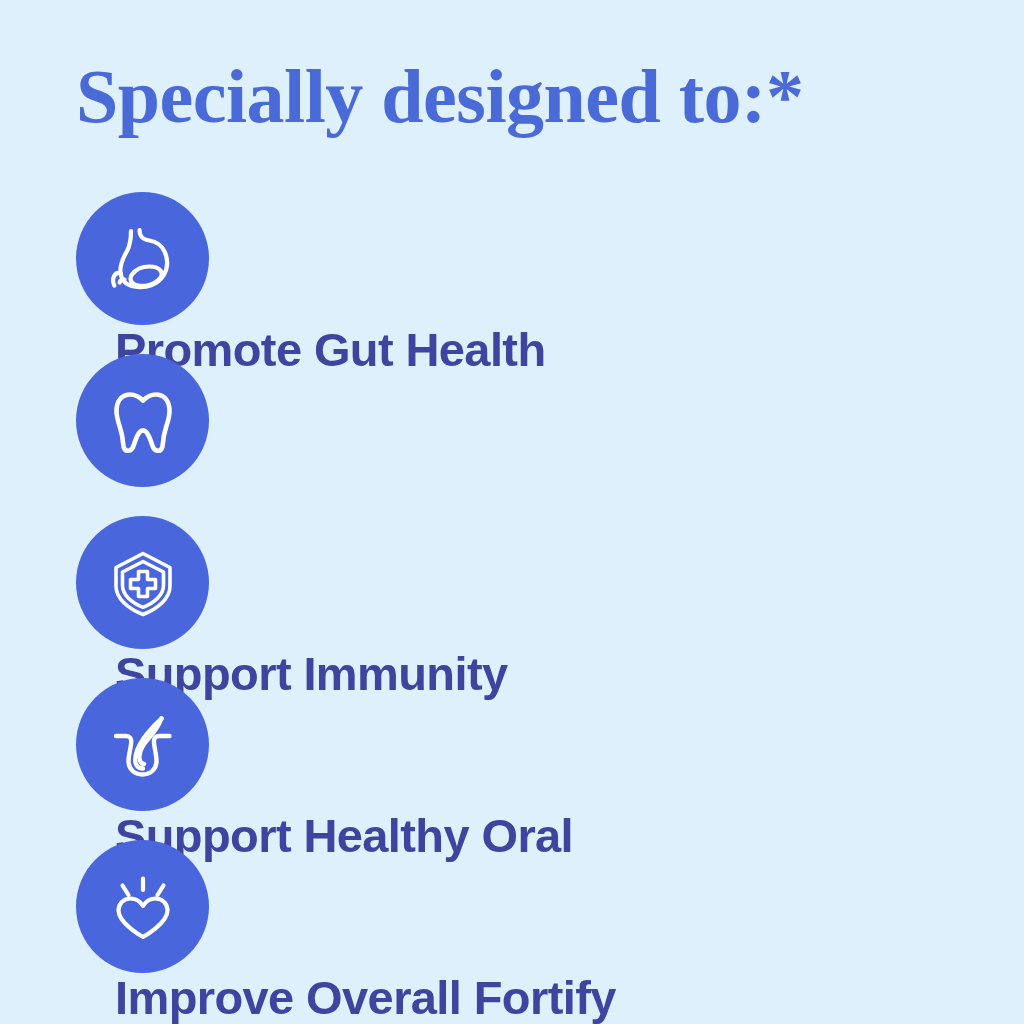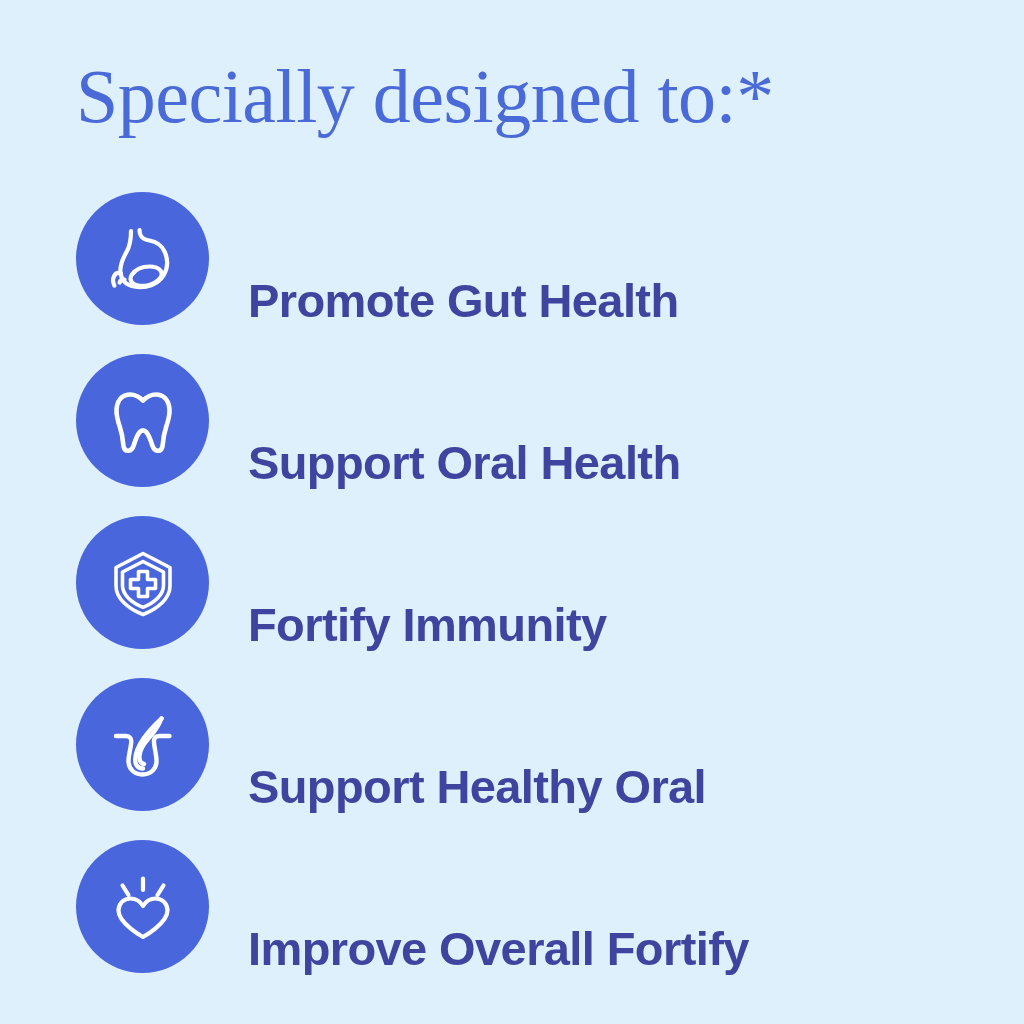--- a/index.html
+++ b/index.html
@@ -21,39 +21,40 @@
     box-sizing: border-box;
   }
 
   
   .heading {
     position: absolute;
     left: 76px;
     top: 58px;
     font-family: "Liberation Serif", "DejaVu Serif", serif;
     font-size: 76px;
-    font-weight: 400;
+    font-weight: 700;
     line-height: 1.0;
     color: #4a6ad8;
     letter-spacing: -0.5px;
     white-space: nowrap;
   }
 
   
   .benefits {
     position: absolute;
     left: 76px;
     top: 192px;
     width: 900px;
   }
   .benefit-row {
     display: flex;
-    align-items: flex-end;
+    align-items: flex-start;
     height: 133px;
     margin-bottom: 29px;
+    flex-direction: column;
   }
   .benefit-row:last-child {
     margin-bottom: 0;
   }
   .icon-circle {
     width: 133px;
     height: 133px;
     border-radius: 50%;
     background: #4a66dd;
     flex: 0 0 133px;
@@ -110,38 +111,37 @@
                      C69.9 38, 68 43.5, 66 49.5 C64.2 55, 63.2 60.5, 62.8 66
                      C62.5 70.5, 60.5 73, 57.5 72.8 C54.8 72.6, 53.2 70.4, 52 66.5
                      C50.4 61.3, 48.6 56.8, 46.4 54.2 C45.4 53, 44.2 52.4, 43 52.4
                      C41.8 52.4, 40.6 53, 39.6 54.2 C37.4 56.8, 35.6 61.3, 34 66.5
                      C32.8 70.4, 31.2 72.6, 28.5 72.8 C25.5 73, 23.5 70.5, 23.2 66
                      C22.8 60.5, 21.8 55, 20 49.5 C18 43.5, 16.1 38, 16.5 31.5
                      C17 23.5, 21 18, 27.5 16.8 C33 15.8, 38.5 18.2, 43 22.5 Z"></path>
           </svg>
         </span>
       </div>
-      <div class="benefit-label">Support Oral Health</div>
     </div>
 
     <div class="benefit-row">
       <div class="icon-circle">
         <span>
           <svg width="86" height="86" viewBox="0 0 86 86" fill="none" stroke="#ffffff" stroke-width="3.6" stroke-linecap="round" stroke-linejoin="round">
             <path d="M43 13.5 L70 27.5 L70 46 C70 58, 58.5 68.5, 43 74.5
                      C27.5 68.5, 16 58, 16 46 L16 27.5 Z"></path>
             <path d="M43 21.5 L63.5 32 L63.5 45.5 C63.5 54.5, 55 62.5, 43 67.3
                      C31 62.5, 22.5 54.5, 22.5 45.5 L22.5 32 Z"></path>
             <path d="M38.5 31.5 L47.5 31.5 L47.5 39.5 L55.5 39.5 L55.5 48.5
                      L47.5 48.5 L47.5 56.5 L38.5 56.5 L38.5 48.5 L30.5 48.5
                      L30.5 39.5 L38.5 39.5 Z"></path>
           </svg>
         </span>
       </div>
-      <div class="benefit-label">Fortify Immunity</div>
+      <div class="benefit-label">Support Immunity</div>
     </div>
 
     <div class="benefit-row">
       <div class="icon-circle">
         <span>
           <svg width="86" height="86" viewBox="0 0 86 86" fill="none" stroke="#ffffff" stroke-width="4.4" stroke-linecap="round" stroke-linejoin="round">
             <path d="M16 34 L26 34 C30 34, 31.5 36.5, 31.2 40.5
                      C30.6 47.5, 28.5 53, 28.5 59 C28.5 67, 34.5 72.5, 42.5 72.5
                      C50.5 72.5, 56.5 67, 56.5 59 C56.5 53, 54.6 47.5, 54 40.5
                      C53.7 36.5, 55.2 34, 59.2 34 L69.5 34"></path>

